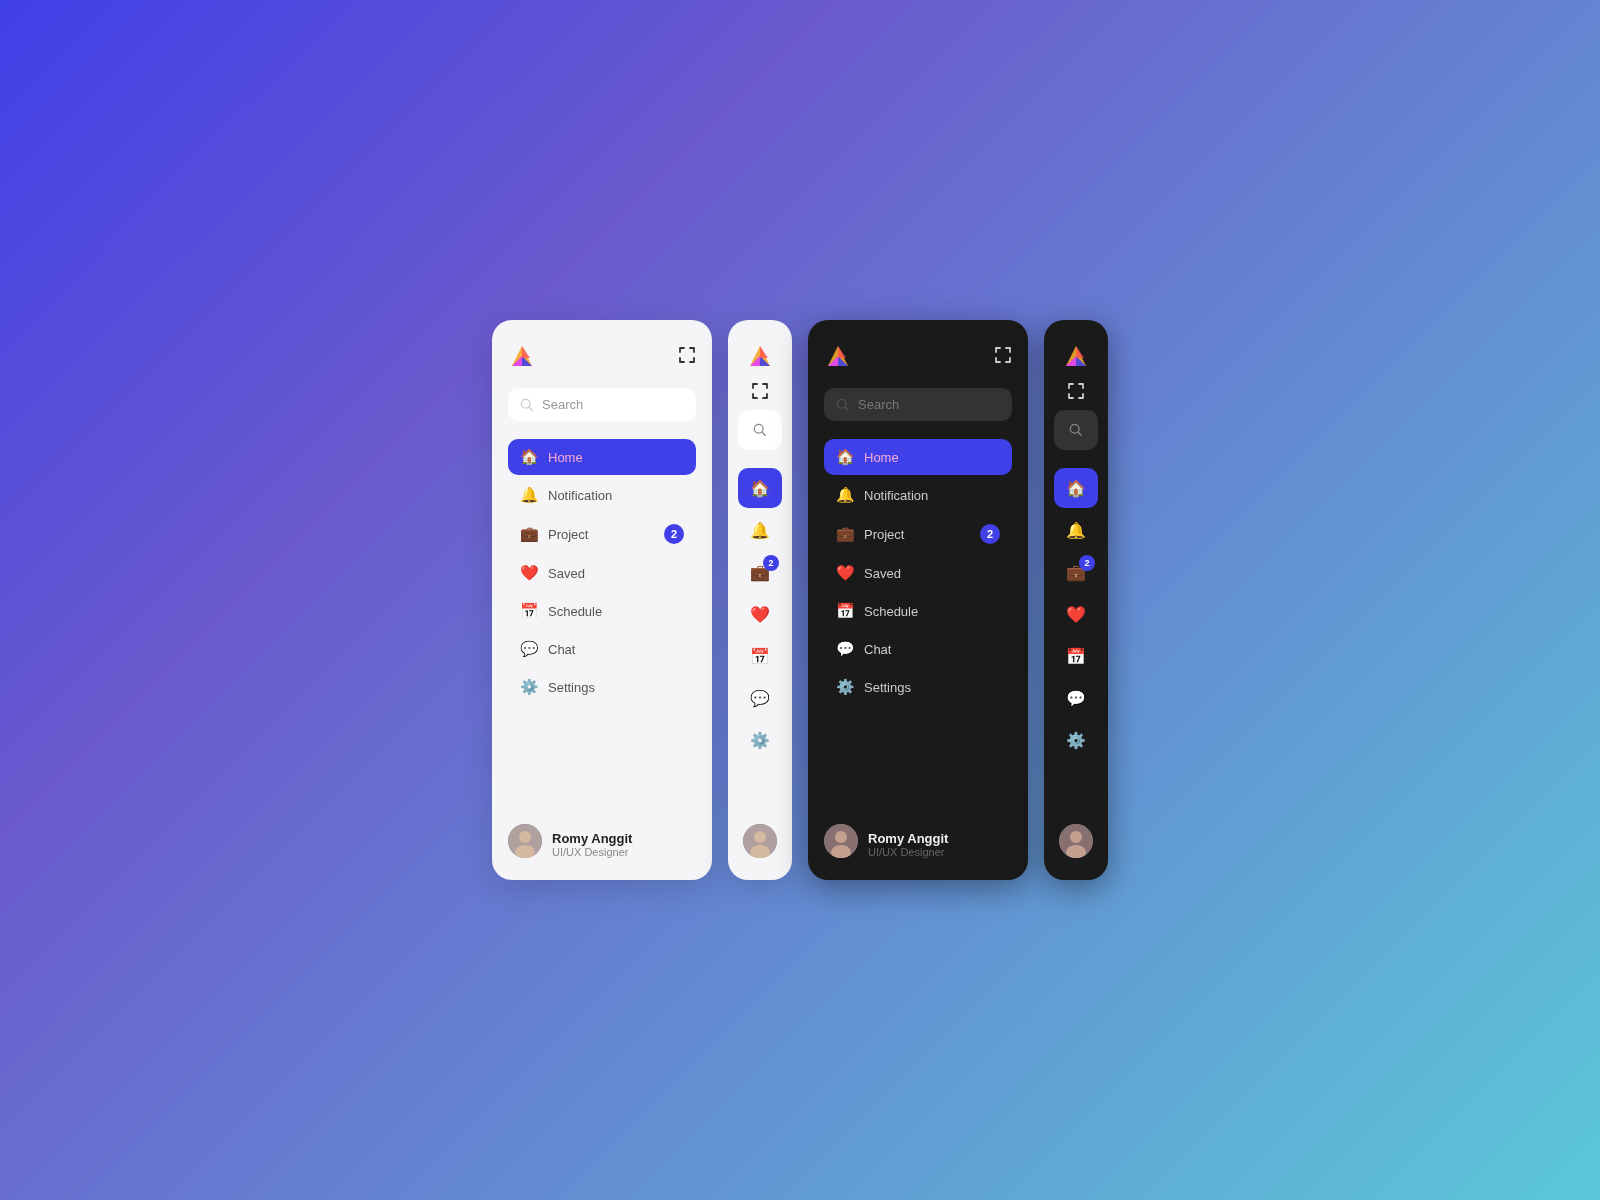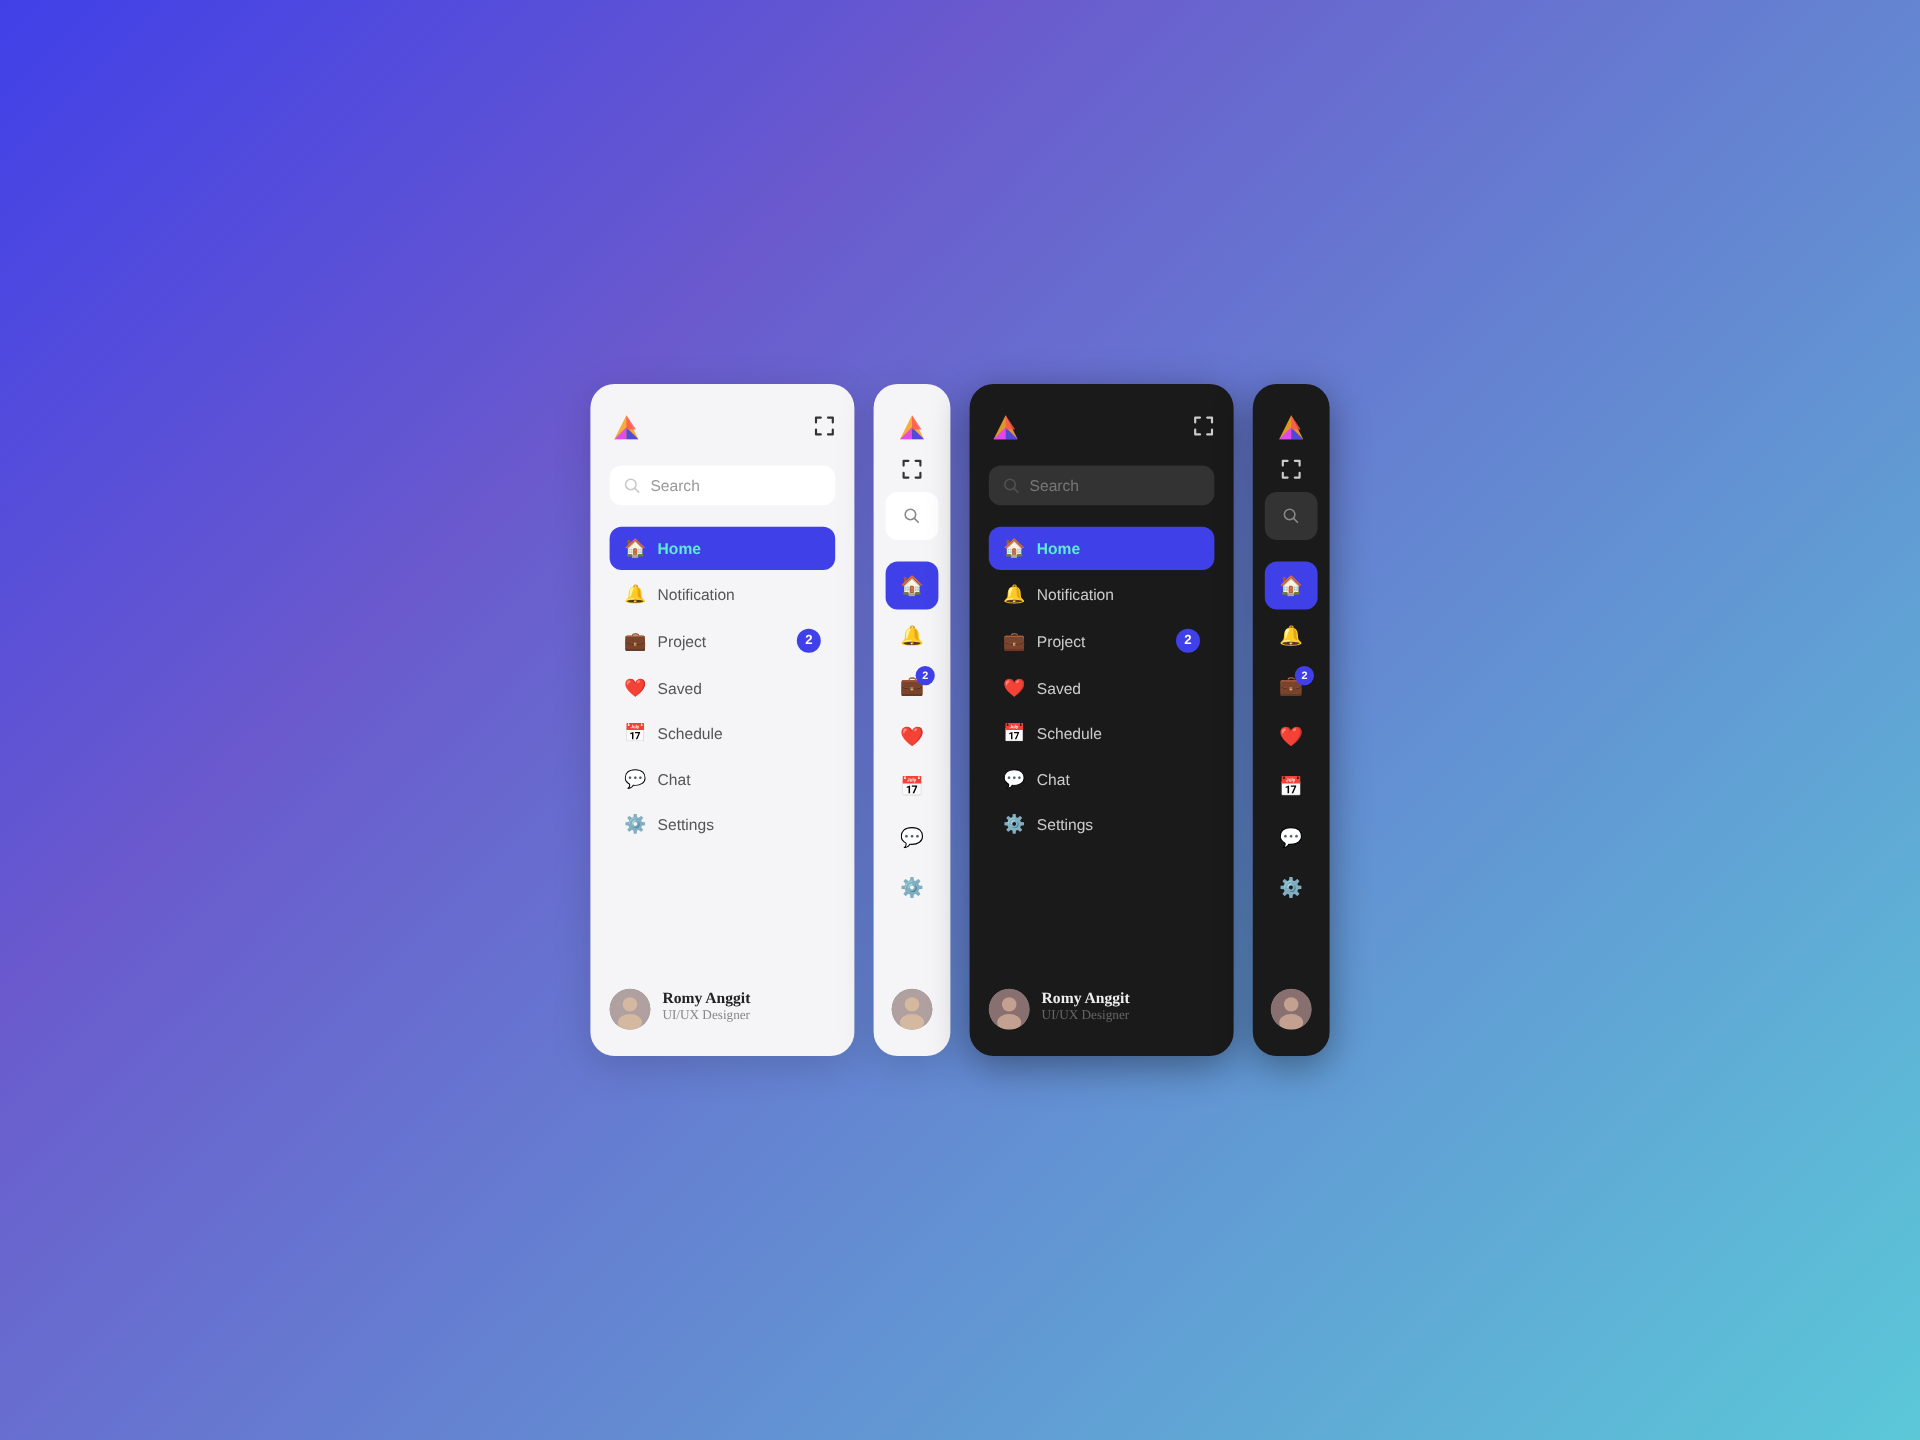--- a/index.html
+++ b/index.html
@@ -172,22 +172,22 @@
       color: #fff;
     }
 
     .nav-item-label {
       font-size: 13px;
       color: #555;
       font-weight: 400;
     }
 
     .nav-item-label-active {
-      color: #5eead4;
-      font-weight: 700;
+      color: #f9a8d4;
+      font-weight: 400;
     }
 
     .nav-item-label-dark {
       color: #ccc;
     }
 
     .badge {
       background: #4040e8;
       color: #fff;
       border-radius: 50%;
@@ -203,24 +203,23 @@
 
     .badge-dark {
       background: #4040e8;
     }
 
     .nav-spacer { flex: 1; }
 
     
     .user-footer {
       display: flex;
-      align-items: flex-start;
+      align-items: flex-end;
       gap: 10px;
       margin-top: 16px;
-      font-family: Liberation Serif, serif;
     }
 
     .avatar {
       width: 34px;
       height: 34px;
       border-radius: 50%;
       background: #888;
       overflow: hidden;
       flex-shrink: 0;
       display: flex;

